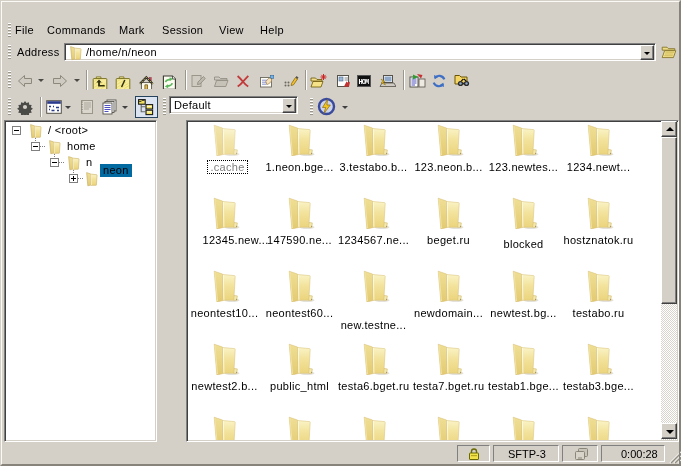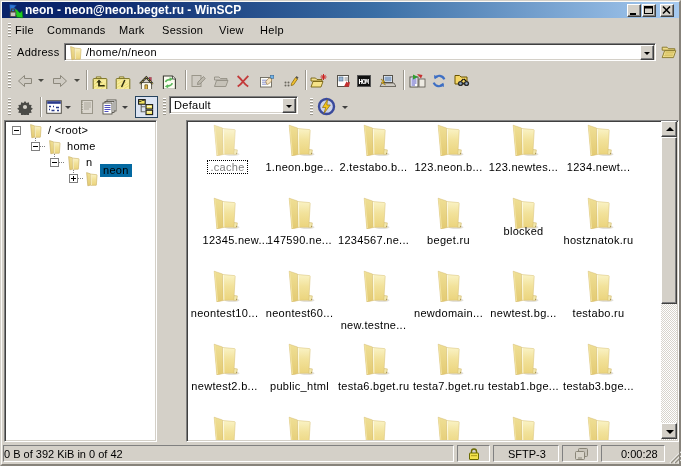--- a/index.html
+++ b/index.html
@@ -87,39 +87,20 @@
 </g>
 <g id="flatfolder">
   <path d="M4.3,3.9 h4.6 v1.7 h-4.6 z" fill="#F7EC9C" stroke="#7a7224" stroke-width="0.9"></path>
   <rect x="1.2" y="5.6" width="13.6" height="10.9" rx="0.6" fill="#F7EC9C" stroke="#7a7224" stroke-width="1"></rect>
   <path d="M2.2,8.4 l3.4,-2 M2.2,11.4 l6,-3.6 M2.2,14.4 l9,-5.4 M4.6,15.6 l8.8,-5.2 M9,15.6 l5,-3" stroke="#EADB6E" stroke-width="0.9" fill="none"></path>
 </g>
 </defs>
 </svg>
 
 <div id="win">
-  <div id="titlebar">
-    <svg class="abs" style="left:6px;top:1px" width="16" height="16" viewBox="0 0 16 16">
-      <path d="M1.5,1.5 L8.5,2.2 L6.3,4.4 L10,8.1 L6.9,11.2 L3.2,7.5 L2.2,8.5 Z" fill="#2E75D4" stroke="#0a3a8a" stroke-width="0.5"></path>
-      <path d="M14.8,14.8 L14.1,7.8 L11.9,10 L8.2,6.3 L5.1,9.4 L8.8,13.1 L7.8,14.1 Z" fill="#1FCC1F" stroke="#0a7a0a" stroke-width="0.5"></path>
-      <rect x="2.2" y="8.8" width="5.6" height="4.8" fill="#C9C5BD" stroke="#44423c" stroke-width="0.8"></rect>
-      <rect x="3.5" y="6" width="3" height="2.8" fill="none" stroke="#44423c" stroke-width="1.1"></rect>
-    </svg>
-    <span id="titletext">neon - neon@neon.beget.ru - WinSCP</span>
-    <div class="winbtn" style="left:625px"><svg width="12" height="11">
-          <rect x="2" y="8" width="6" height="2" fill="#000"></rect>
-        </svg></div>
-    <div class="winbtn" style="left:640px"><svg width="12" height="11">
-          <rect x="1.5" y="1.5" width="8" height="7" fill="none" stroke="#000" stroke-width="1"></rect>
-          <rect x="1.5" y="1.5" width="8" height="2" fill="#000"></rect>
-        </svg></div>
-    <div class="winbtn" style="left:658px"><svg width="12" height="11">
-          <path d="M2,1.5 L9,8.5 M9,1.5 L2,8.5" stroke="#000" stroke-width="1.6"></path>
-        </svg></div>
-  </div>
 
   <div id="addrbar" class="abs" style="left:1px;top:40px;width:677px;height:22px">
     <div class="grip" style="left:6px;top:4px;height:15px"></div>
     <span class="abs" style="left:15px;top:5px">Address</span>
     <div class="combo" style="left:62px;top:2px;width:592px;height:18px"></div>
     <svg class="abs" style="left:66px;top:4px" width="16" height="16" viewBox="0 0 16 16">
         <use href="#smfolder"></use>
       </svg>
     <span class="abs" style="left:84px;top:5px">/home/n/neon</span>
     <div class="combobtn" style="left:638px;top:4px;width:14px;height:15px">
@@ -356,21 +337,21 @@
           <use href="#bigfolder"></use>
         </svg>
     <svg class="ficon" style="left:321px;top:2px;None" width="32" height="32" viewBox="0 0 32 32">
           <use href="#bigfolder"></use>
         </svg>
     <svg class="ficon" style="left:396px;top:2px;None" width="32" height="32" viewBox="0 0 32 32">
           <use href="#bigfolder"></use>
         </svg>
     <div class="flabel" style="left:4px;top:38px"><span style="display:inline-block;border:1px dotted #000;color:#7e7e7e;padding:0 2px;line-height:12px">.cache</span></div>
     <div class="flabel" style="left:76px;top:39px">1.neon.bge...</div>
-    <div class="flabel" style="left:150px;top:39px">2.testabo.b...</div>
+    <div class="flabel" style="left:150px;top:39px">3.testabo.b...</div>
     <div class="flabel" style="left:225px;top:39px">123.neon.b...</div>
     <div class="flabel" style="left:300px;top:39px">123.newtes...</div>
     <div class="flabel" style="left:375px;top:39px">1234.newt...</div>
     <svg class="ficon" style="left:22px;top:75px;None" width="32" height="32" viewBox="0 0 32 32">
           <use href="#bigfolder"></use>
         </svg>
     <svg class="ficon" style="left:97px;top:75px;None" width="32" height="32" viewBox="0 0 32 32">
           <use href="#bigfolder"></use>
         </svg>
     <svg class="ficon" style="left:172px;top:75px;None" width="32" height="32" viewBox="0 0 32 32">
@@ -382,21 +363,21 @@
     <svg class="ficon" style="left:321px;top:75px;None" width="32" height="32" viewBox="0 0 32 32">
           <use href="#bigfolder"></use>
         </svg>
     <svg class="ficon" style="left:396px;top:75px;None" width="32" height="32" viewBox="0 0 32 32">
           <use href="#bigfolder"></use>
         </svg>
     <div class="flabel" style="left:12px;top:112px">12345.new...</div>
     <div class="flabel" style="left:76px;top:112px">147590.ne...</div>
     <div class="flabel" style="left:150px;top:112px">1234567.ne...</div>
     <div class="flabel" style="left:225px;top:112px">beget.ru</div>
-    <div class="flabel" style="left:300px;top:103px">blocked</div>
+    <div class="flabel" style="left:300px;top:116px">blocked</div>
     <div class="flabel" style="left:375px;top:112px">hostznatok.ru</div>
     <svg class="ficon" style="left:22px;top:148px;None" width="32" height="32" viewBox="0 0 32 32">
           <use href="#bigfolder"></use>
         </svg>
     <svg class="ficon" style="left:97px;top:148px;None" width="32" height="32" viewBox="0 0 32 32">
           <use href="#bigfolder"></use>
         </svg>
     <svg class="ficon" style="left:172px;top:148px;None" width="32" height="32" viewBox="0 0 32 32">
           <use href="#bigfolder"></use>
         </svg>
@@ -463,23 +444,20 @@
           <div class="abs" style="left:4px;top:5px;width:0;height:0;border-left:4px solid transparent;border-right:4px solid transparent;border-bottom:4px solid #000"></div>
         </div>
       <div class="sbbtn" style="left:0;top:16px;width:16px;height:167px"></div>
       <div class="sbbtn" style="left:0;top:302px;width:16px;height:16px">
           <div class="abs" style="left:4px;top:6px;width:0;height:0;border-left:4px solid transparent;border-right:4px solid transparent;border-top:4px solid #000"></div>
         </div>
     </div>
   </div>
 
   <div id="statusbar" class="abs" style="left:1px;top:442px;width:677px;height:22px;letter-spacing:0">
-    <div class="pane" style="left:1px;width:451px">
-        <span class="abs" style="left:0px;top:2px">0 B of 392 KiB in 0 of 42</span>
-      </div>
     <div class="pane" style="left:455px;width:33px">
         <svg class="abs" style="left:9px;top:1px" width="14" height="14" viewBox="0 0 14 14">
           <path d="M4.5,6 V4.5 a2.5,2.5 0 0 1 5,0 V6" fill="none" stroke="#6a6a00" stroke-width="1.4"></path>
           <rect x="2.5" y="6" width="9" height="6.5" rx="0.5" fill="#F2E24A" stroke="#6a6a00" stroke-width="1"></rect>
           <rect x="4" y="8" width="6" height="1.2" fill="#B8A820"></rect>
         </svg>
       </div>
     <div class="pane" style="left:491px;width:66px">
         <span class="abs" style="left:14px;top:2px">SFTP-3</span>
       </div>

